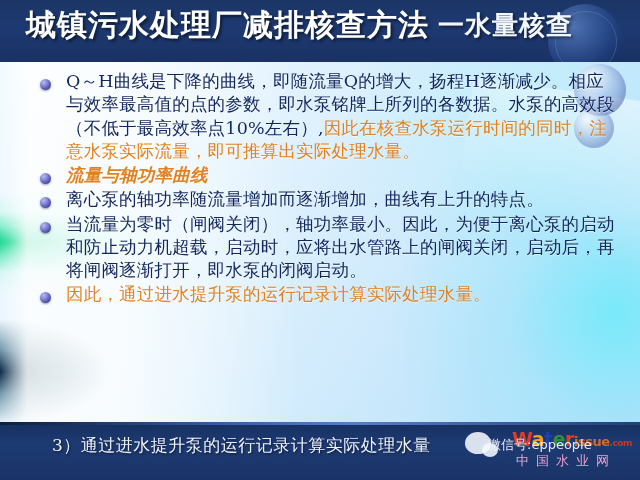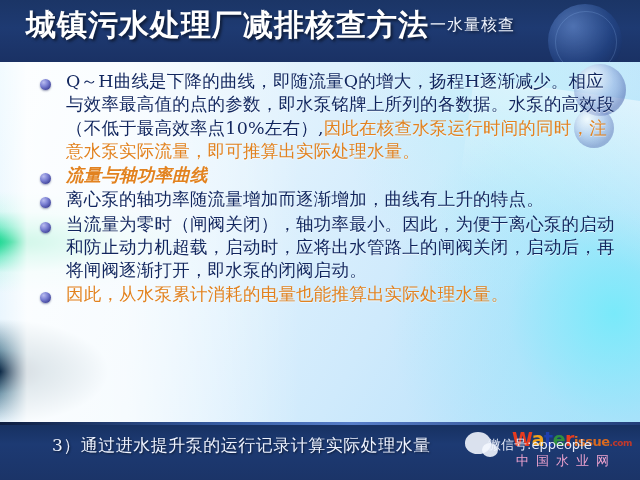--- a/index.html
+++ b/index.html
@@ -32,23 +32,23 @@
     position:absolute;left:26px;top:0;height:50px;display:flex;align-items:center;
     white-space:nowrap;
   }
   .title-main{
     font-family:"DejaVu Serif","Liberation Serif",serif;
     font-weight:700;font-size:30px;color:#ffffff;letter-spacing:1px;
     text-shadow:2px 2px 3px rgba(0,0,0,.55);
   }
   .title-sub{
     font-family:"DejaVu Serif","Liberation Serif",serif;
-    font-weight:400;font-size:16px;color:#f2f6ff;letter-spacing:1px;
+    font-weight:700;font-size:26px;color:#f2f6ff;letter-spacing:1px;
     text-shadow:2px 2px 3px rgba(0,0,0,.5);
-    margin-left:1px;
+    margin-left:9px;
   }
 
   
   .content{
     position:absolute;left:0;top:62px;width:640px;height:360px;overflow:hidden;
     background:
       radial-gradient(circle at 96% 70%, rgba(110,235,250,.85) 0%, rgba(140,230,250,.35) 16%, rgba(170,225,250,0) 34%),
       radial-gradient(circle at 82% 16%, rgba(190,240,250,.70) 0%, rgba(195,235,250,0) 30%),
       radial-gradient(ellipse at 2% 50%, rgba(0,210,130,.95) 0%, rgba(40,225,160,.55) 6%, rgba(150,245,215,.25) 12%, rgba(255,255,255,0) 20%),
       radial-gradient(ellipse at 0% 86%, rgba(0,30,60,.95) 0%, rgba(0,60,90,.5) 5%, rgba(0,80,110,0) 12%),
@@ -178,21 +178,21 @@
         <span class="btext pad">离心泵的轴功率随流量增加而逐渐增加，曲线有上升的特点。</span>
       </div>
 
       <div class="bullet">
         <span class="dot"></span>
         <span class="btext pad">当流量为零时（闸阀关闭），轴功率最小。因此，为便于离心泵的启动和防止动力机超载，启动时，应将出水管路上的闸阀关闭，启动后，再将闸阀逐渐打开，即水泵的闭阀启动。</span>
       </div>
 
       <div class="bullet">
         <span class="dot"></span>
-        <span class="btext orange pad">因此，从水泵累计消耗的电量也能推算出实际处理水量。</span>
+        <span class="btext orange pad">因此，通过进水提升泵的运行记录计算实际处理水量。</span>
       </div>
 
     </div>
   </div>
 
   <div class="footer">
     <div class="footer-line"></div>
     <div class="footer-text">3）通过进水提升泵的运行记录计算实际处理水量</div>
   </div>
 

